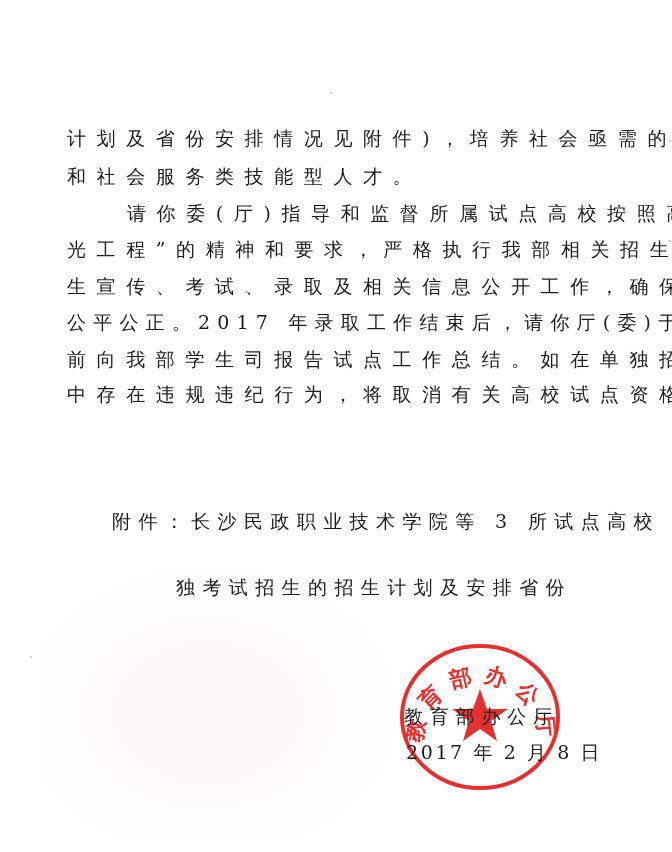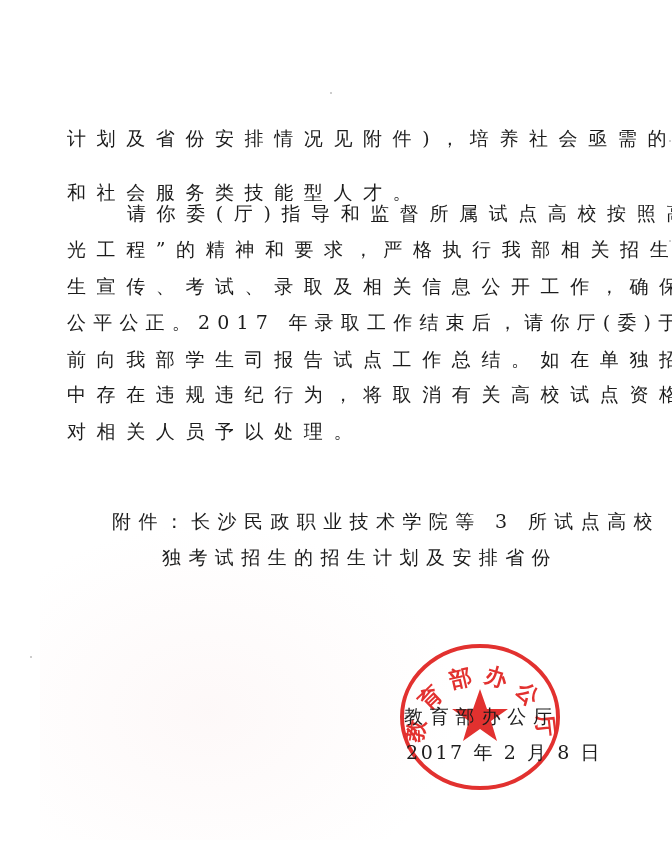--- a/index.html
+++ b/index.html
@@ -31,21 +31,21 @@
     .line {
       position: absolute;
       left: 67px;
       white-space: nowrap;
       font-size: 19px;
       letter-spacing: 10.6px;
       line-height: 24px;
     }
     .indent { left: 127px; }
     .attach1 { left: 112px; letter-spacing: 7.4px; }
-    .attach2 { left: 162px; letter-spacing: 7.4px; }
+    .attach2 { left: 176px; letter-spacing: 7.4px; margin-top: 30px; }
     .sig {
       position: absolute;
       white-space: nowrap;
       font-size: 19px;
       line-height: 24px;
       z-index: 3;
     }
     .sig-org { left: 404px; top: 704px; letter-spacing: 6.8px; }
     .sig-date { left: 406px; top: 740px; letter-spacing: 2.6px; text-align: right; }
 
@@ -65,29 +65,28 @@
       border-radius: 1px;
     }
   </style>
 </head>
 <body>
 
 <div class="page">
   <div class="faint-bleed"></div>
 
   <div class="line" style="top:126px;">计划及省份安排情况见附件)，培养社会亟需的高素质社会管理</div>
-  <div class="line" style="top:164px;margin-top:16px;">和社会服务类技能型人才。</div>
+  <div class="line" style="top:164px;">和社会服务类技能型人才。</div>
 
   <div class="line indent" style="top:201px;">请你委(厅)指导和监督所属试点高校按照高校招生实施“阳</div>
   <div class="line" style="top:237px;">光工程”的精神和要求，严格执行我部相关招生政策，规范组织招</div>
   <div class="line" style="top:274px;">生宣传、考试、录取及相关信息公开工作，确保单独考试招生工作</div>
   <div class="line" style="top:310px; letter-spacing:7.2px;">公平公正。2017 年录取工作结束后，请你厅(委)于 2017 年 6 月</div>
   <div class="line" style="top:347px;">前向我部学生司报告试点工作总结。如在单独招生考试组织工作</div>
   <div class="line" style="top:382px;">中存在违规违纪行为，将取消有关高校试点资格，并按照有关规定</div>
-  <div class="line" style="top:419px;">对相关人员予以处理。</div>
 
   <div class="line attach1" style="top:509px;">附件：长沙民政职业技术学院等 3 所试点高校 2017 年跨省单</div>
   <div class="line attach2" style="top:545px;">独考试招生的招生计划及安排省份</div>
 
   <svg class="stamp" viewBox="0 0 164 148">
     <defs>
       <path id="stampArc" d="M 26 104 A 58 54 0 1 1 140 104" fill="none"></path>
     </defs>
     <ellipse cx="82" cy="74" rx="78" ry="71" fill="none" stroke="#e0201e" stroke-width="4"></ellipse>
     <text font-size="22" fill="#e0201e" font-family="DejaVu Sans, sans-serif" font-weight="bold" letter-spacing="10">

